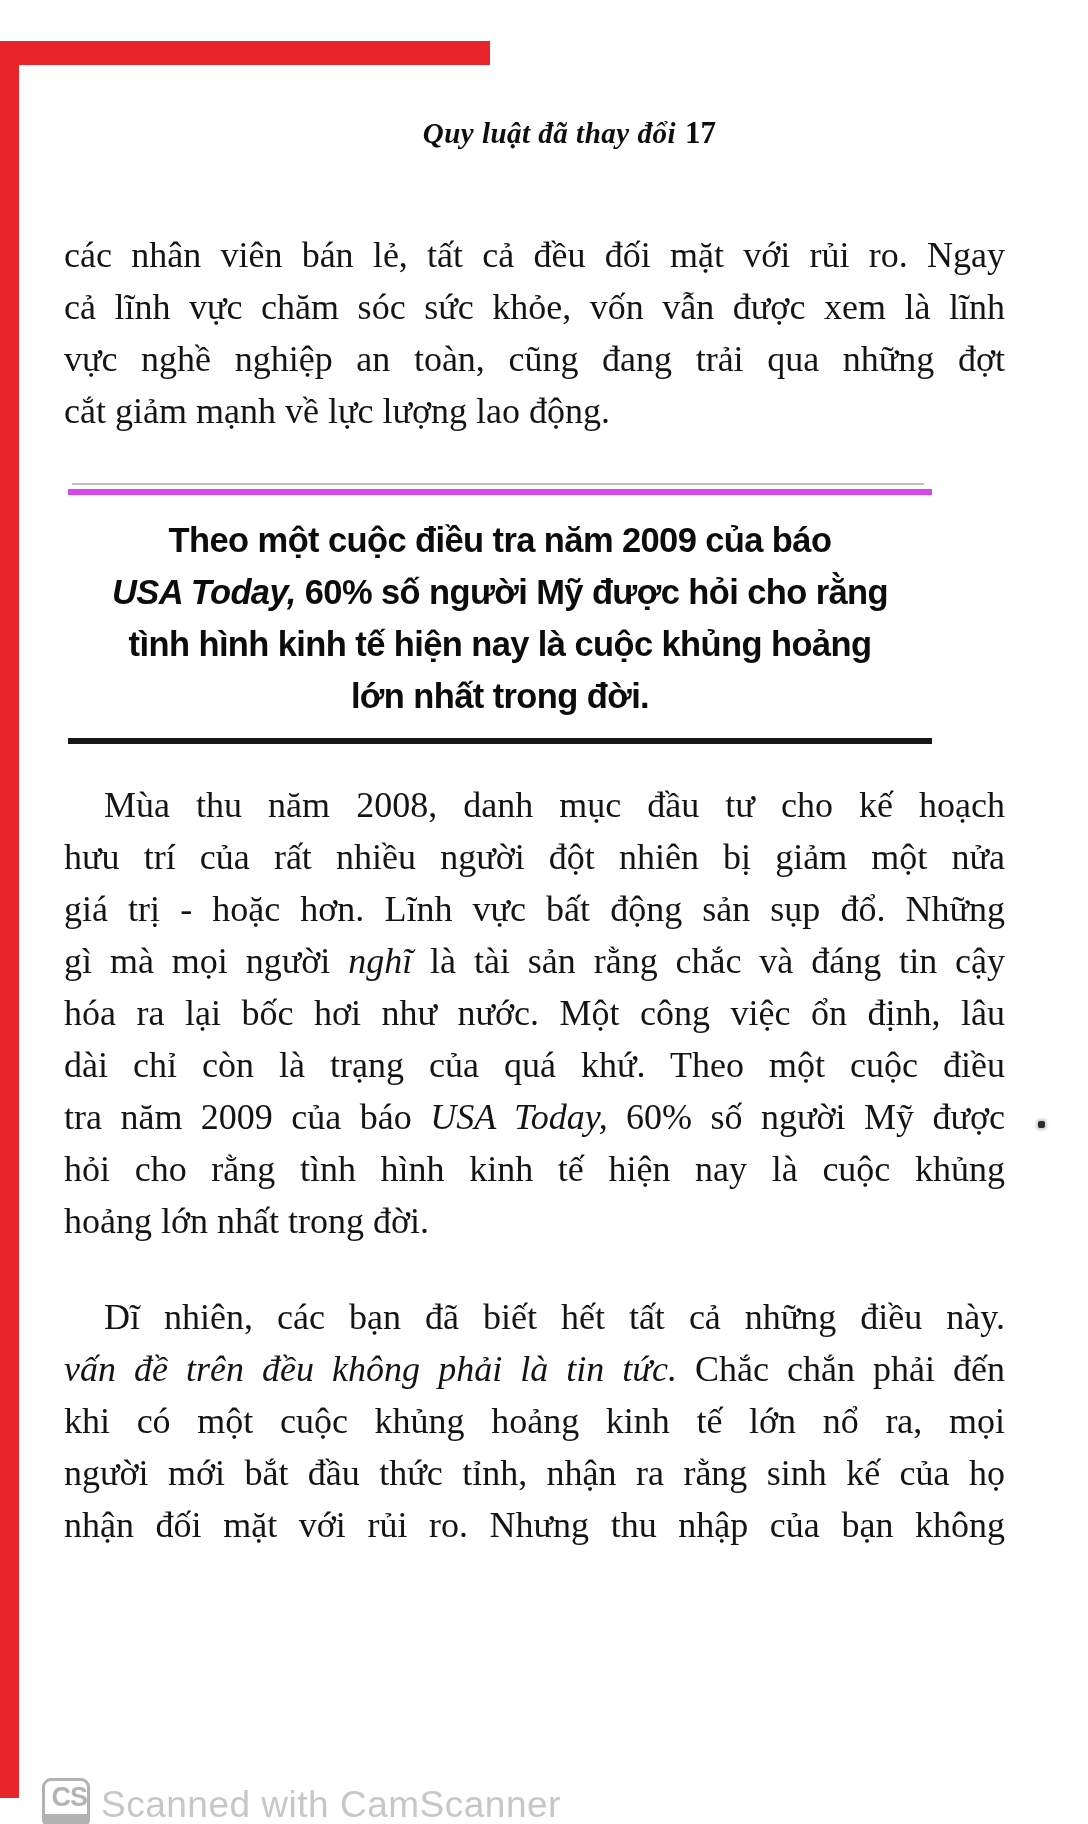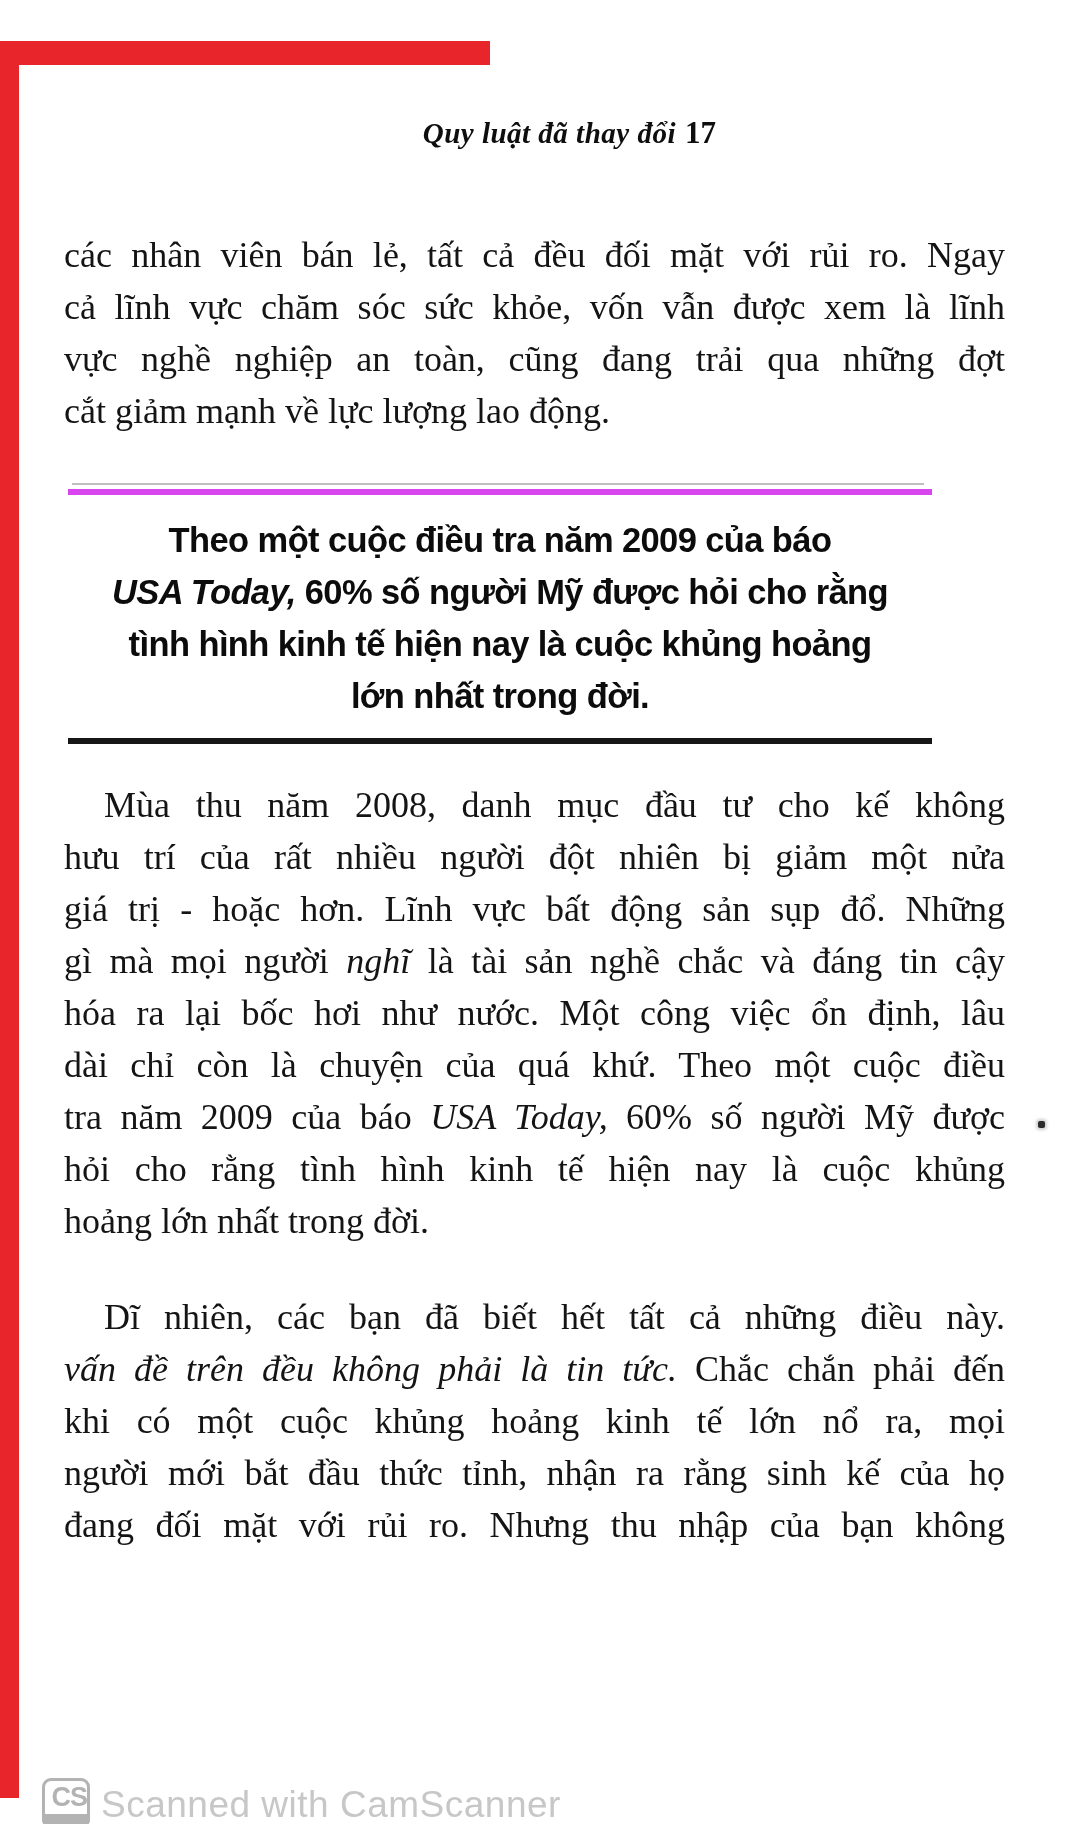--- a/index.html
+++ b/index.html
@@ -75,37 +75,37 @@
     </div>
 
   <div class="quote-box">
       <div class="qline"><span>Theo một cuộc điều tra năm 2009 của báo</span></div>
       <div class="qline"><i>USA Today,</i><span> 60% số người Mỹ được hỏi cho rằng</span></div>
       <div class="qline"><span>tình hình kinh tế hiện nay là cuộc khủng hoảng</span></div>
       <div class="qline"><span>lớn nhất trong đời.</span></div>
     </div>
 
   <div class="para p2">
-      <div class="bline indent"><span>Mùa thu năm 2008, danh mục đầu tư cho kế không</span></div>
+      <div class="bline indent"><span>Mùa thu năm 2008, danh mục đầu tư cho kế hoạch</span></div>
       <div class="bline"><span>hưu trí của rất nhiều người đột nhiên bị giảm một nửa</span></div>
       <div class="bline"><span>giá trị - hoặc hơn. Lĩnh vực bất động sản sụp đổ. Những</span></div>
-      <div class="bline"><span>gì mà mọi người </span><i>nghĩ</i><span> là tài sản nghề chắc và đáng tin cậy</span></div>
+      <div class="bline"><span>gì mà mọi người </span><i>nghĩ</i><span> là tài sản rằng chắc và đáng tin cậy</span></div>
       <div class="bline"><span>hóa ra lại bốc hơi như nước. Một công việc ổn định, lâu</span></div>
-      <div class="bline"><span>dài chỉ còn là chuyện của quá khứ. Theo một cuộc điều</span></div>
+      <div class="bline"><span>dài chỉ còn là trạng của quá khứ. Theo một cuộc điều</span></div>
       <div class="bline"><span>tra năm 2009 của báo </span><i>USA Today,</i><span> 60% số người Mỹ được</span></div>
       <div class="bline"><span>hỏi cho rằng tình hình kinh tế hiện nay là cuộc khủng</span></div>
       <div class="bline lastline"><span>hoảng lớn nhất trong đời.</span></div>
     </div>
 
   <div class="para p3">
       <div class="bline indent"><span>Dĩ nhiên, các bạn đã biết hết tất cả những điều này.</span></div>
       <div class="bline"><i>vấn đề trên đều không phải là tin tức.</i><span> Chắc chắn phải đến</span></div>
       <div class="bline"><span>khi có một cuộc khủng hoảng kinh tế lớn nổ ra, mọi</span></div>
       <div class="bline"><span>người mới bắt đầu thức tỉnh, nhận ra rằng sinh kế của họ</span></div>
-      <div class="bline"><span>đang đối mặt với rủi ro. Nhưng thu nhập của bạn không</span></div>
+      <div class="bline"><span>nhận đối mặt với rủi ro. Nhưng thu nhập của bạn không</span></div>
     </div>
 
   <div class="cs-logo">
     <span class="cs-text">CS</span>
     <span class="cs-bar"></span>
   </div>
   <div class="scanner-credit">Scanned with CamScanner</div>
 
 </div>
 

